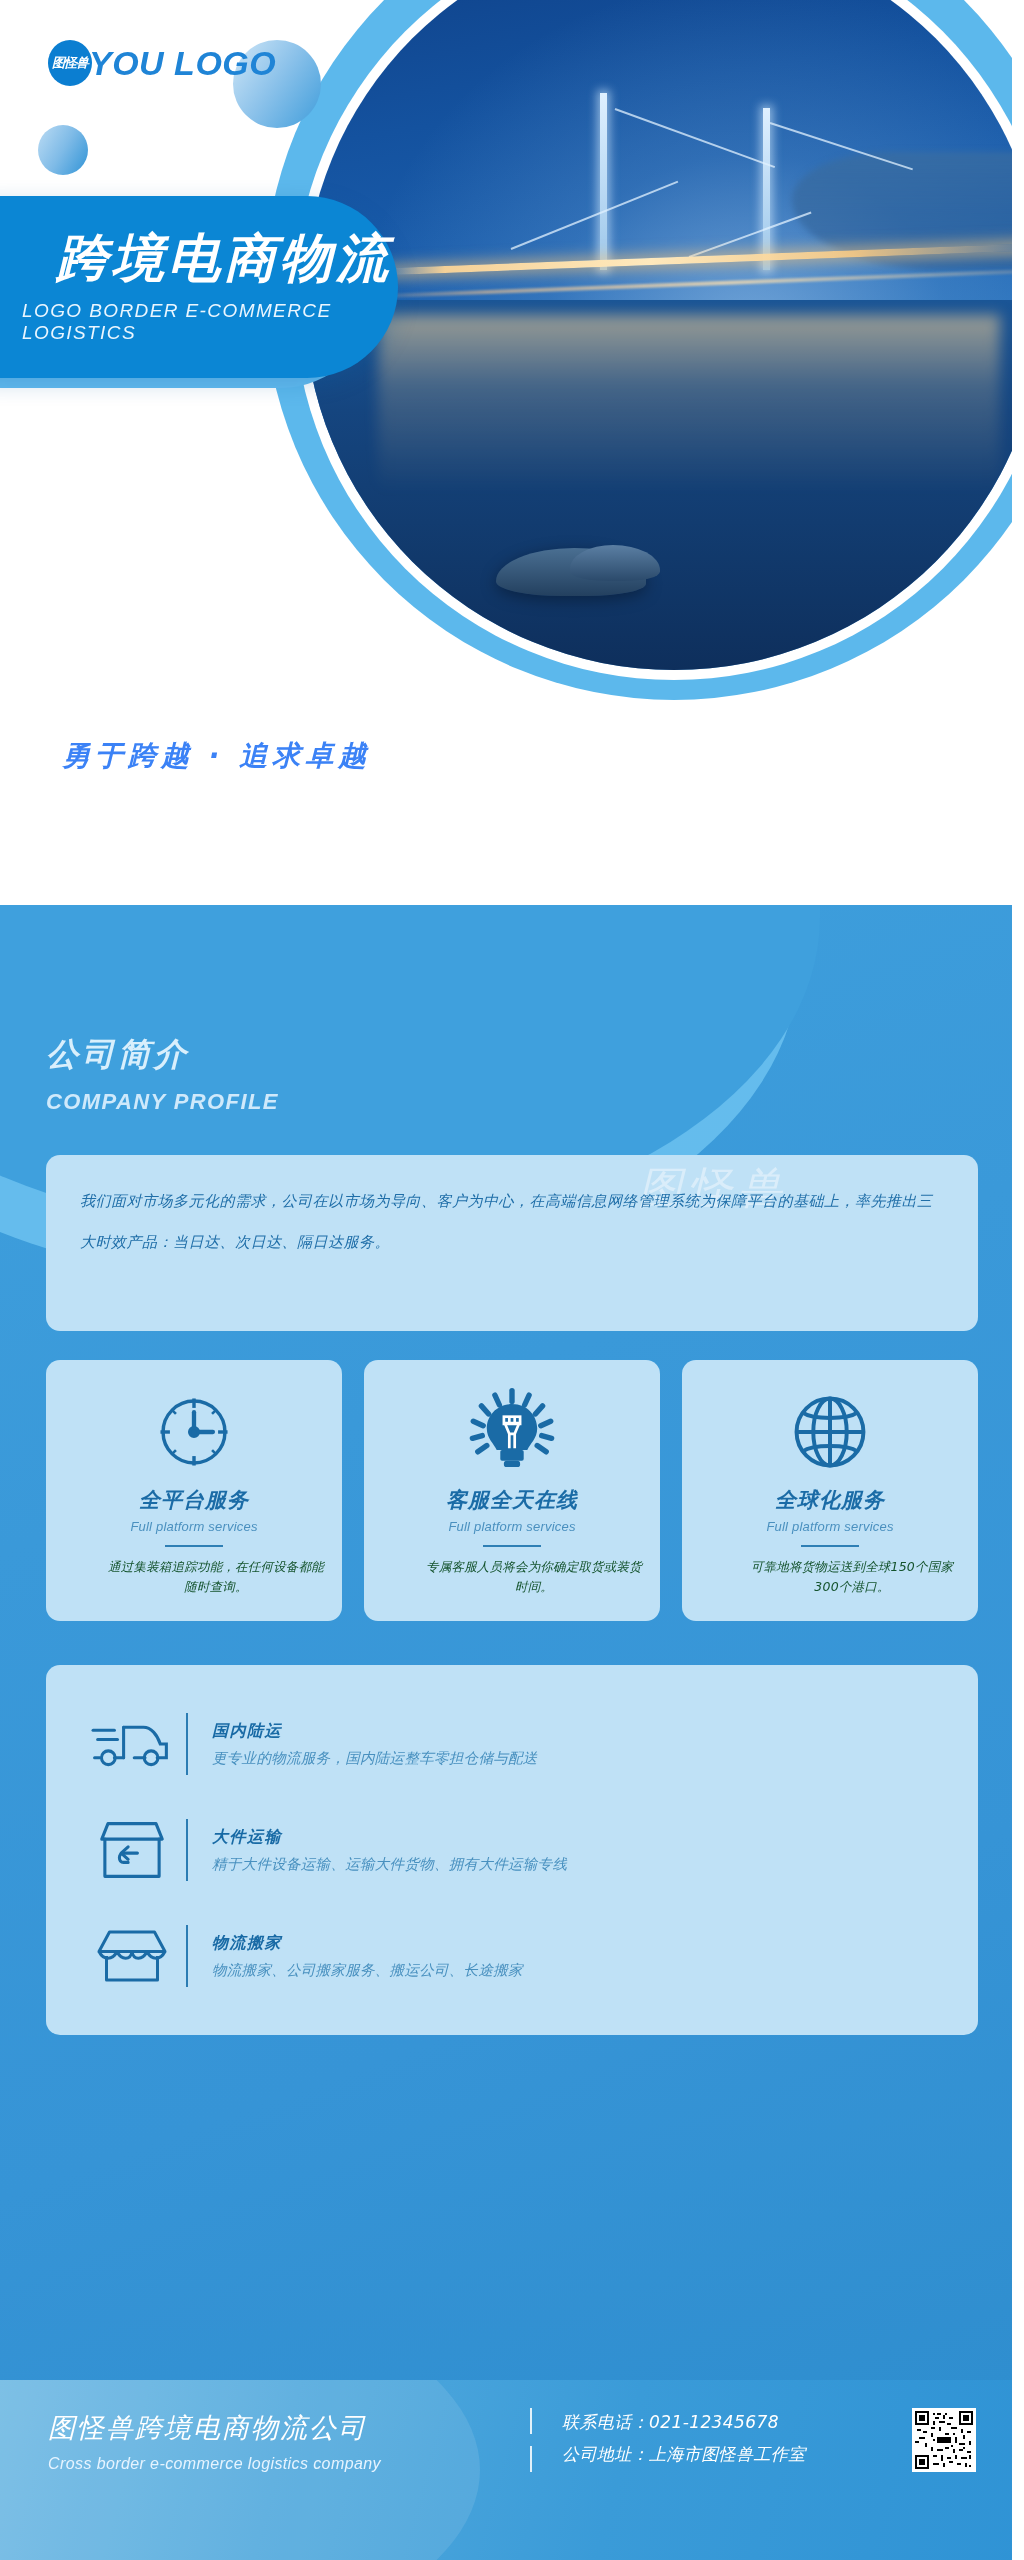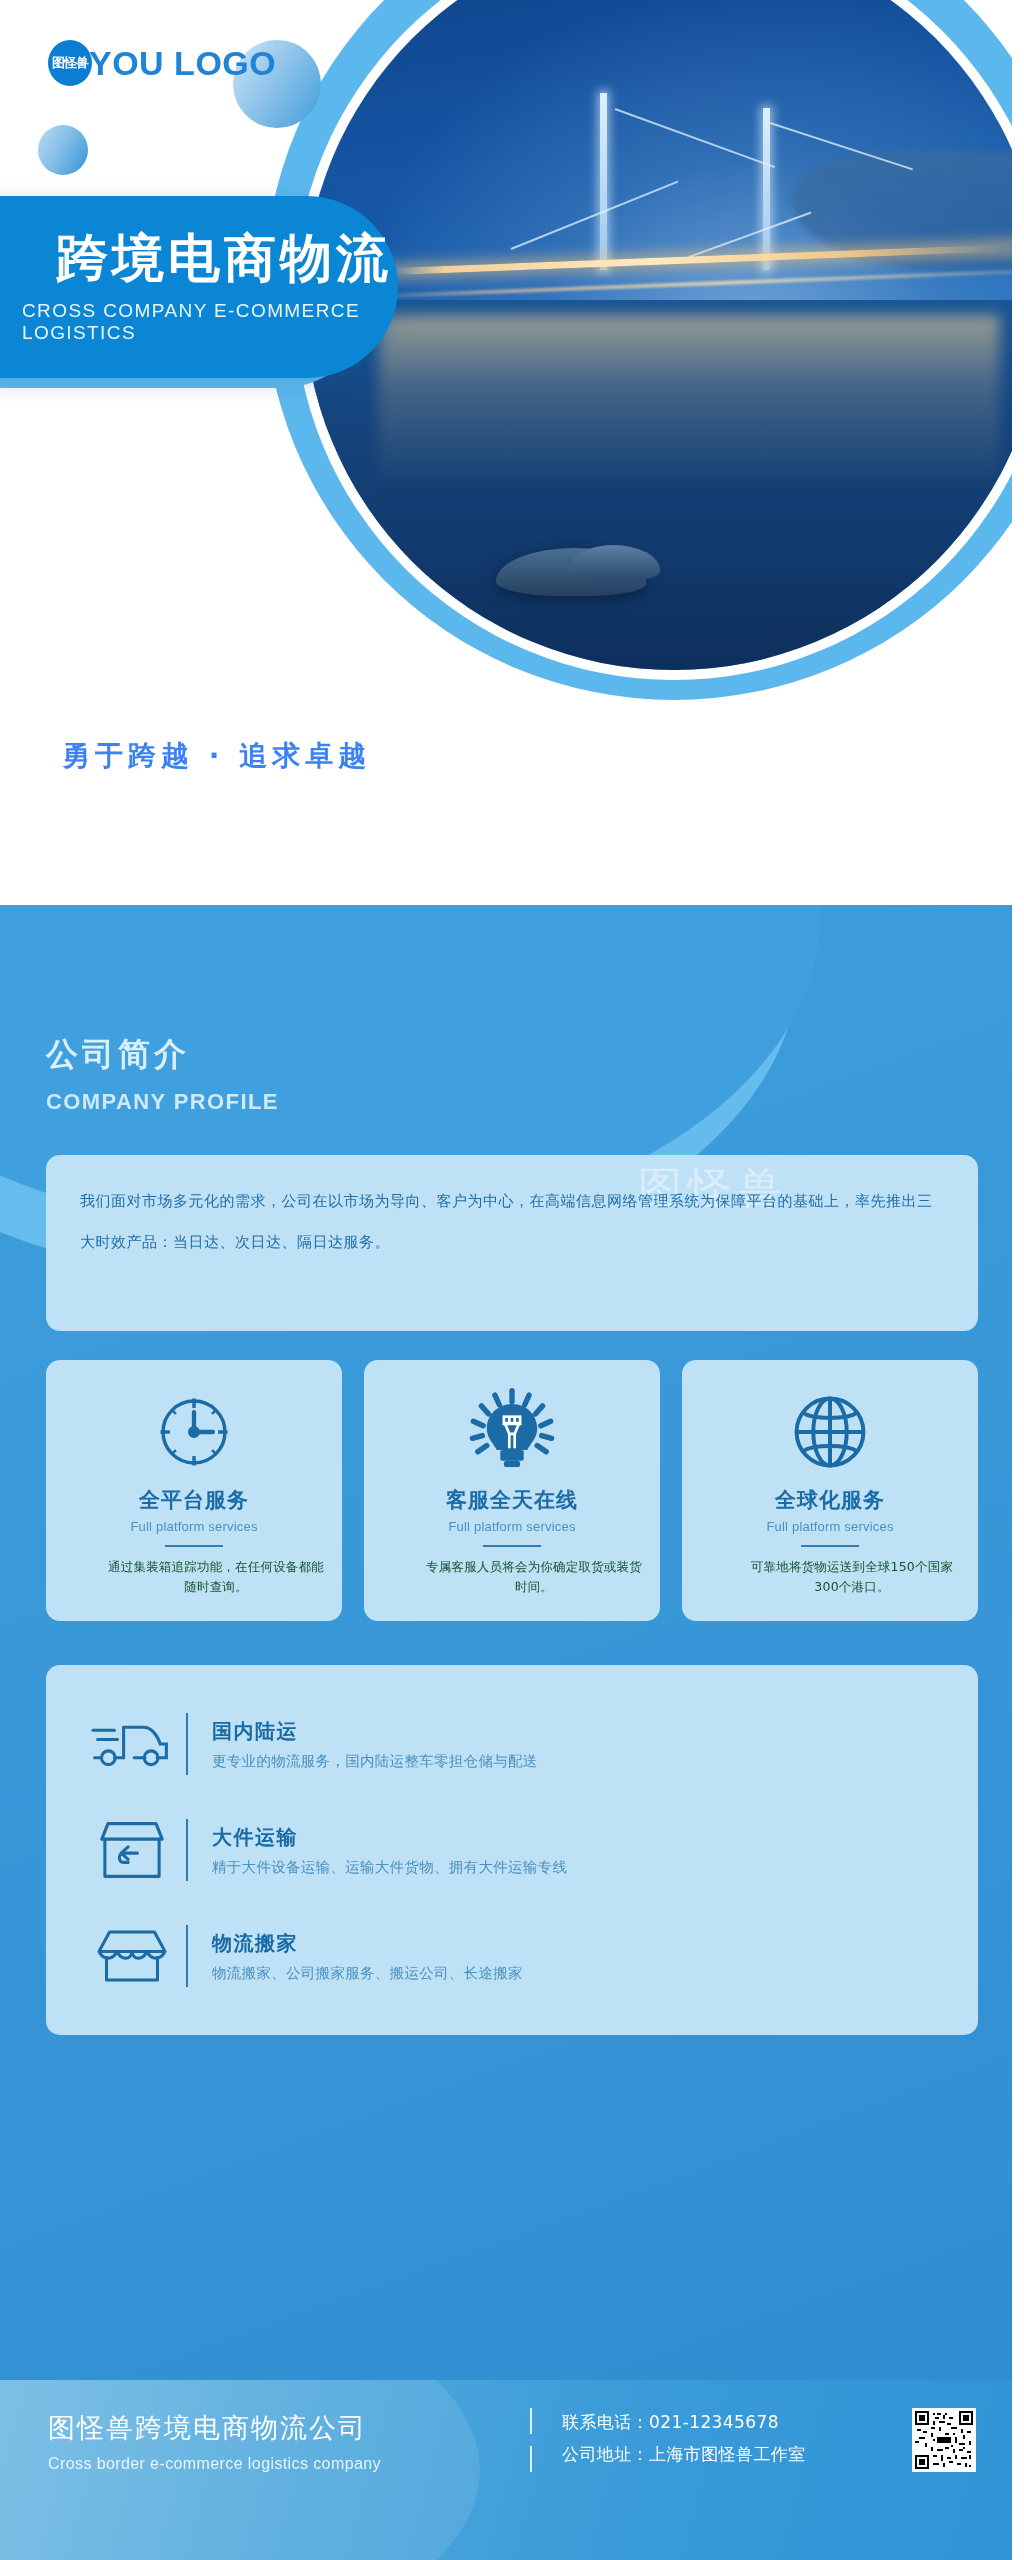--- a/index.html
+++ b/index.html
@@ -2,21 +2,21 @@
 <html lang="zh"><head>
 <meta charset="utf-8">
 <title>跨境电商物流</title>
 <style>
   * { margin:0; padding:0; box-sizing:border-box; }
   html, body {
     width:1024px; height:2560px;
     font-family:"Liberation Sans","DejaVu Sans",sans-serif;
     background:#ffffff; overflow:hidden;
   }
-  .poster { position:relative; width:1012px; height:2560px; overflow:hidden; background:#fff; }
+  .poster { position:relative; width:1012px; height:2560px; overflow:hidden; background:#fff;font-style:italic; }
 
   
   .hero { position:absolute; left:0; top:0; width:1024px; height:900px; overflow:hidden; }
 
   
   .ring-outer{
     position:absolute; right:-60px; top:-120px;
     width:820px; height:820px; border-radius:50%;
     background:#5CB8EC;
   }
@@ -181,21 +181,21 @@
   
   .services{
     position:absolute; left:46px; top:760px; width:932px; height:370px;
     background:#bfe1f6; border-radius:14px; padding:26px 0;
     display:flex; flex-direction:column; justify-content:space-around;
   }
   .srv-row{ display:flex; align-items:center; padding:0 38px; }
   .srv-ico{ width:96px; flex:0 0 96px; display:flex; align-items:center; justify-content:center; }
   .srv-div{ width:2px; height:62px; background:#2b7cb3; margin:0 24px 0 6px; }
   .srv-txt{ flex:1; }
-  .srv-title{ font-size:20px; font-weight:700; color:#186aa5; letter-spacing:1.5px;
+  .srv-title{ font-size:16px; font-weight:700; color:#186aa5; letter-spacing:1.5px;
               font-family:"DejaVu Sans","Liberation Sans",sans-serif; }
   .srv-sub{ font-size:14.5px; color:#4890bf; margin-top:7px; letter-spacing:.3px;
             font-family:"DejaVu Sans","Liberation Sans",sans-serif; }
 
   
   .footer{
     position:absolute; left:0; top:2380px; width:1024px; height:180px;
     background:linear-gradient(105deg,#6fb9e3 0%,#51a9dd 28%,#3a9bd8 60%,#2f93d5 100%);
     overflow:hidden;
   }
@@ -248,21 +248,21 @@
     <div class="bubble bub-small"></div>
 
     <div class="logo-row">
       <div class="logo-mark">图怪兽</div>
       <div class="logo-text">YOU LOGO</div>
     </div>
 
     <div class="title-banner-under"></div>
     <div class="title-banner">
       <div class="title-cn">跨境电商物流</div>
-      <div class="title-en">CROSS COMPANY E-COMMERCE LOGISTICS</div>
+      <div class="title-en">LOGO BORDER E-COMMERCE LOGISTICS</div>
     </div>
 
     <div class="tagline">勇于跨越 · 追求卓越</div>
   </div>
 
   <div class="mid">
     <div class="mid-arc"></div>
     <div class="mid-arc2"></div>
 
     <div class="sec-head">

